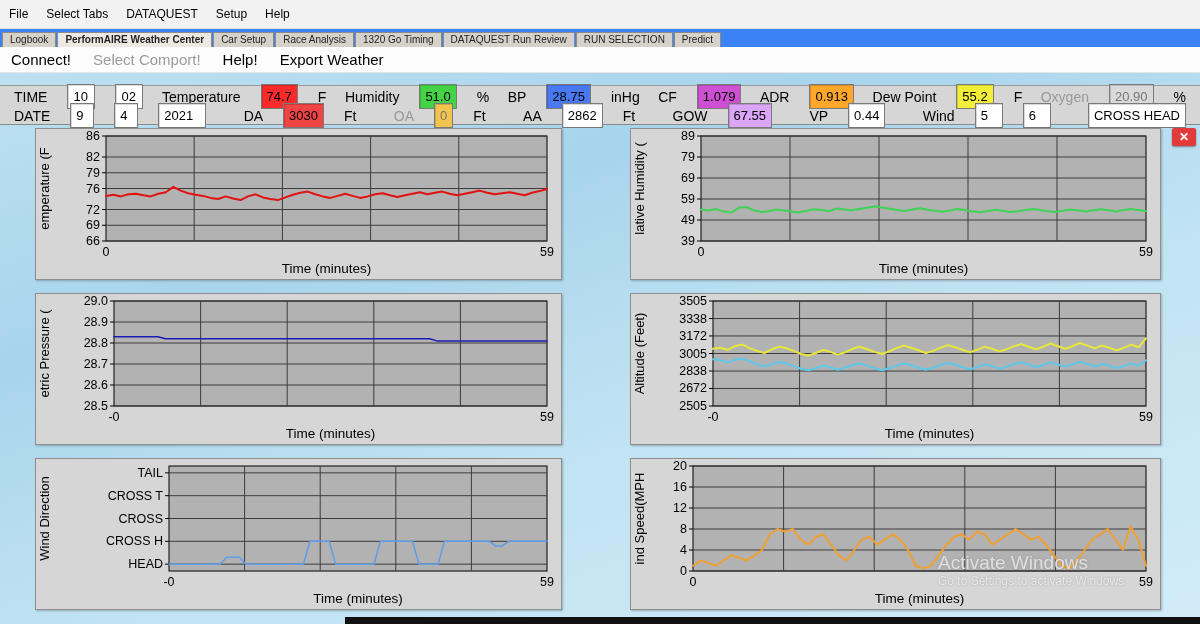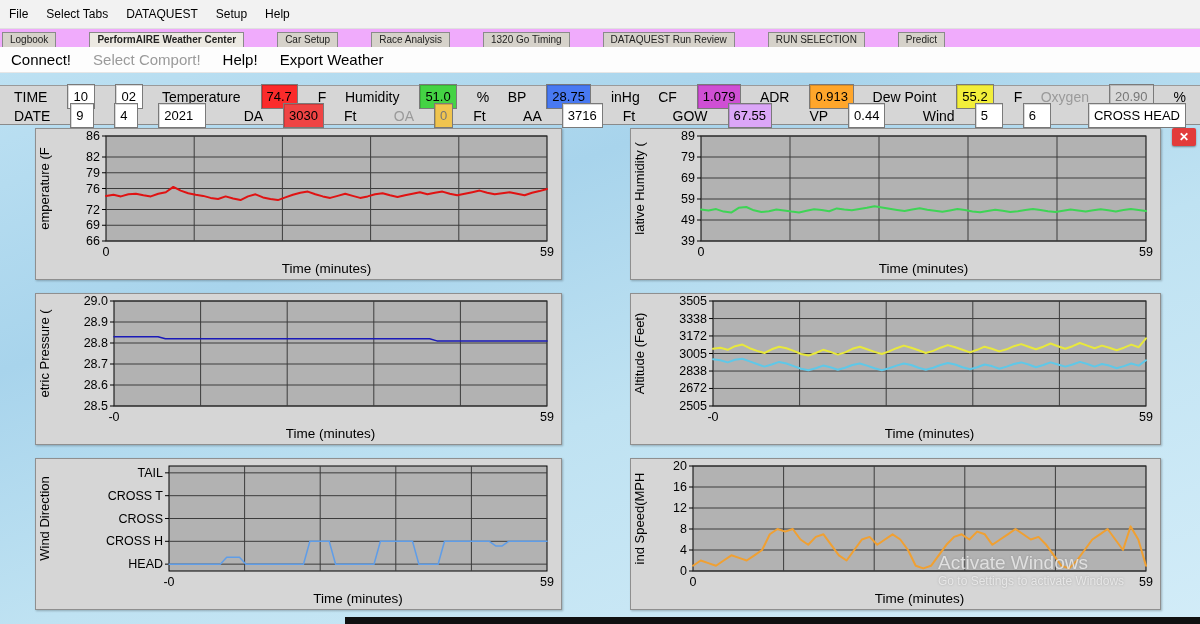--- a/index.html
+++ b/index.html
@@ -7,21 +7,21 @@
   body {
     font-family:"Liberation Sans", sans-serif;
     background:linear-gradient(160deg,#c2e4f4 0%,#a8d4ec 35%,#bfe2f2 60%,#d2ecf8 100%);
     position:relative; color:#000;
   }
   
   .menubar { height:29px; background:#f2f2f2; display:flex; align-items:center;
              font-size:12px; border-bottom:1px solid #e0e0e0; }
   .menu-item { padding:0 9px; cursor:default; }
   
-  .tabbar { height:18px; display:flex; align-items:flex-end; padding-left:2px; background:#f0abfc;gap:32px; }
+  .tabbar { height:18px; display:flex; align-items:flex-end; padding-left:2px; background:#3b82f6; }
   .tab { font-size:10px; background:#d6d2ca; border:1px solid #8a8a8a; border-bottom:none;
          padding:1px 7px 2px 7px; margin-right:1px; white-space:nowrap; color:#222; }
   .tab.active { background:#ece9e2; font-weight:bold; }
   
   .cmdbar { height:26px; background:#fdfdfd; display:flex; align-items:center;
             font-size:15px; border-bottom:1px solid #e6e6e6; }
   .cmd-item { padding:0 11px; }
   .cmd-item.disabled { color:#9a9a9a; }
   
   .spacer { height:12px; }
@@ -139,21 +139,21 @@
       <span class="box" style="background: #ef4444;">3030</span>
       <span class="unit">Ft</span>
     </span>
     <span class="grp">
       <label class="dim">OA</label>
       <span class="box dimtext" style="background: rgb(240, 196, 79);">0</span>
       <span class="unit">Ft</span>
     </span>
     <span class="grp">
       <label>AA</label>
-      <span class="box" style="background: rgb(255, 255, 255);">3716</span>
+      <span class="box" style="background: rgb(255, 255, 255);">2862</span>
       <span class="unit">Ft</span>
     </span>
     <span class="grp">
       <label>GOW</label>
       <span class="box" style="background: rgb(219, 166, 247);">67.55</span>
     </span>
     <span class="grp">
       <label>VP</label>
       <span class="box" style="background: rgb(255, 255, 255);">0.44</span>
     </span>

